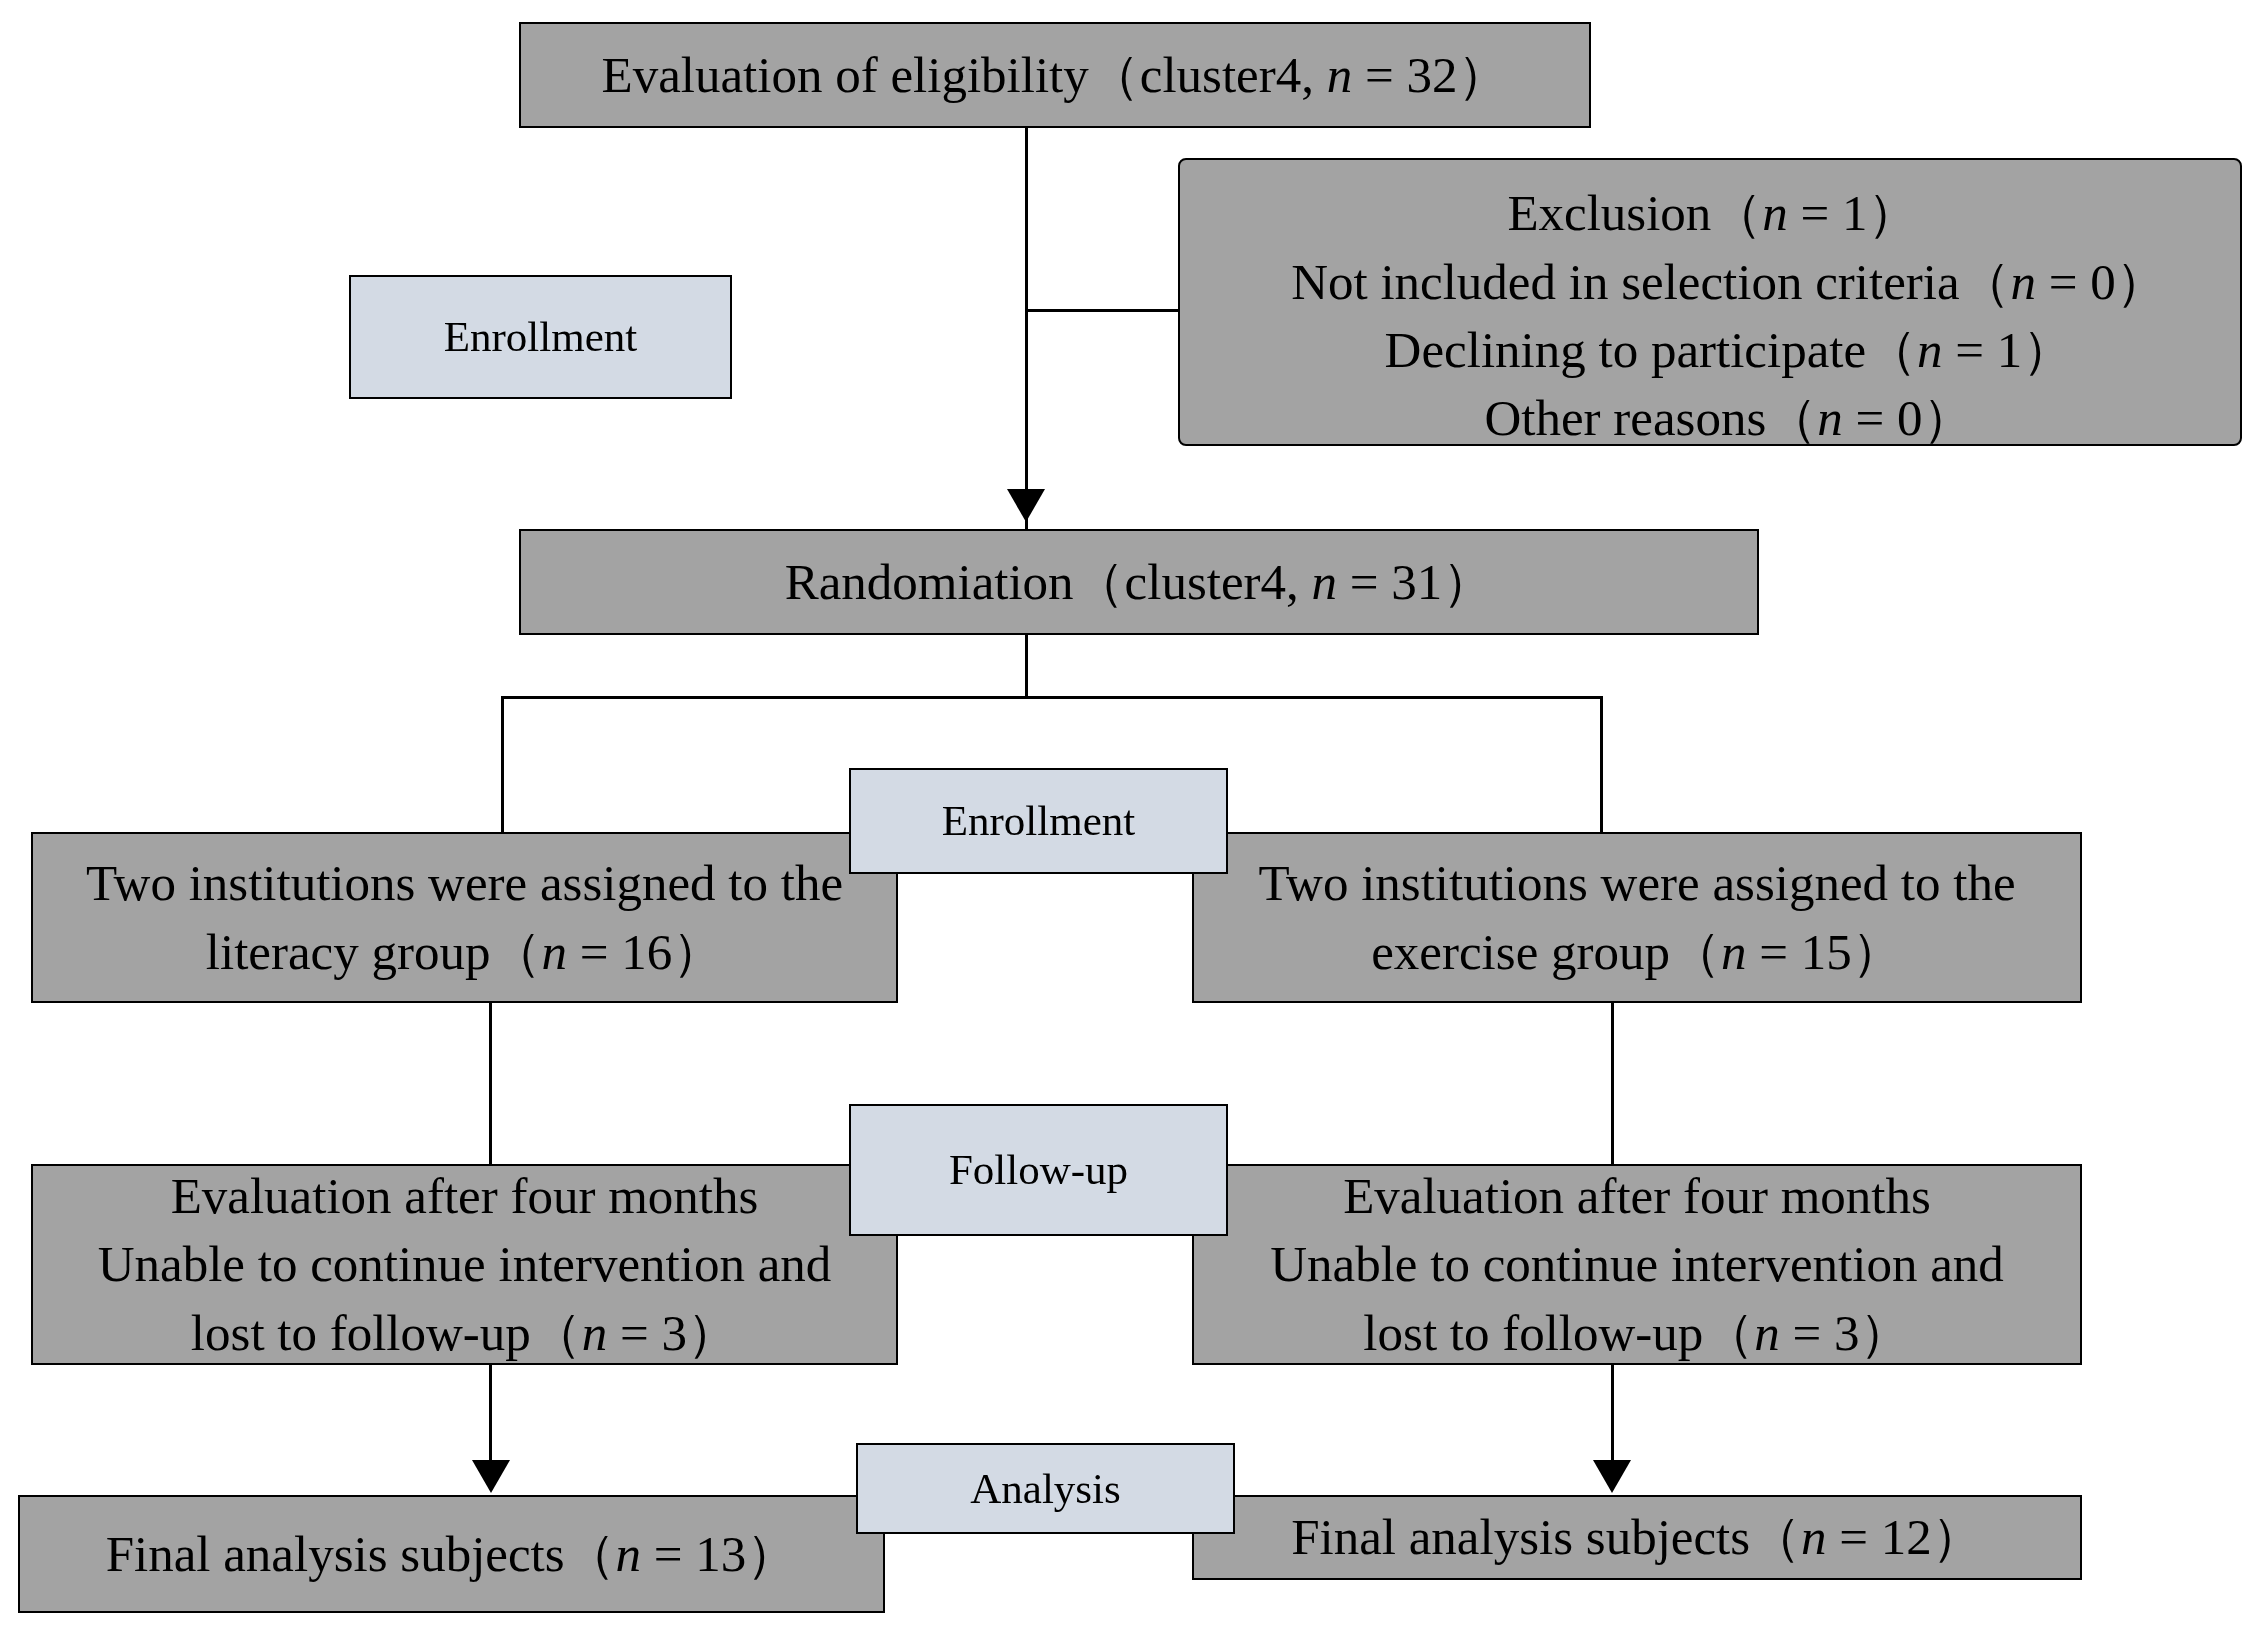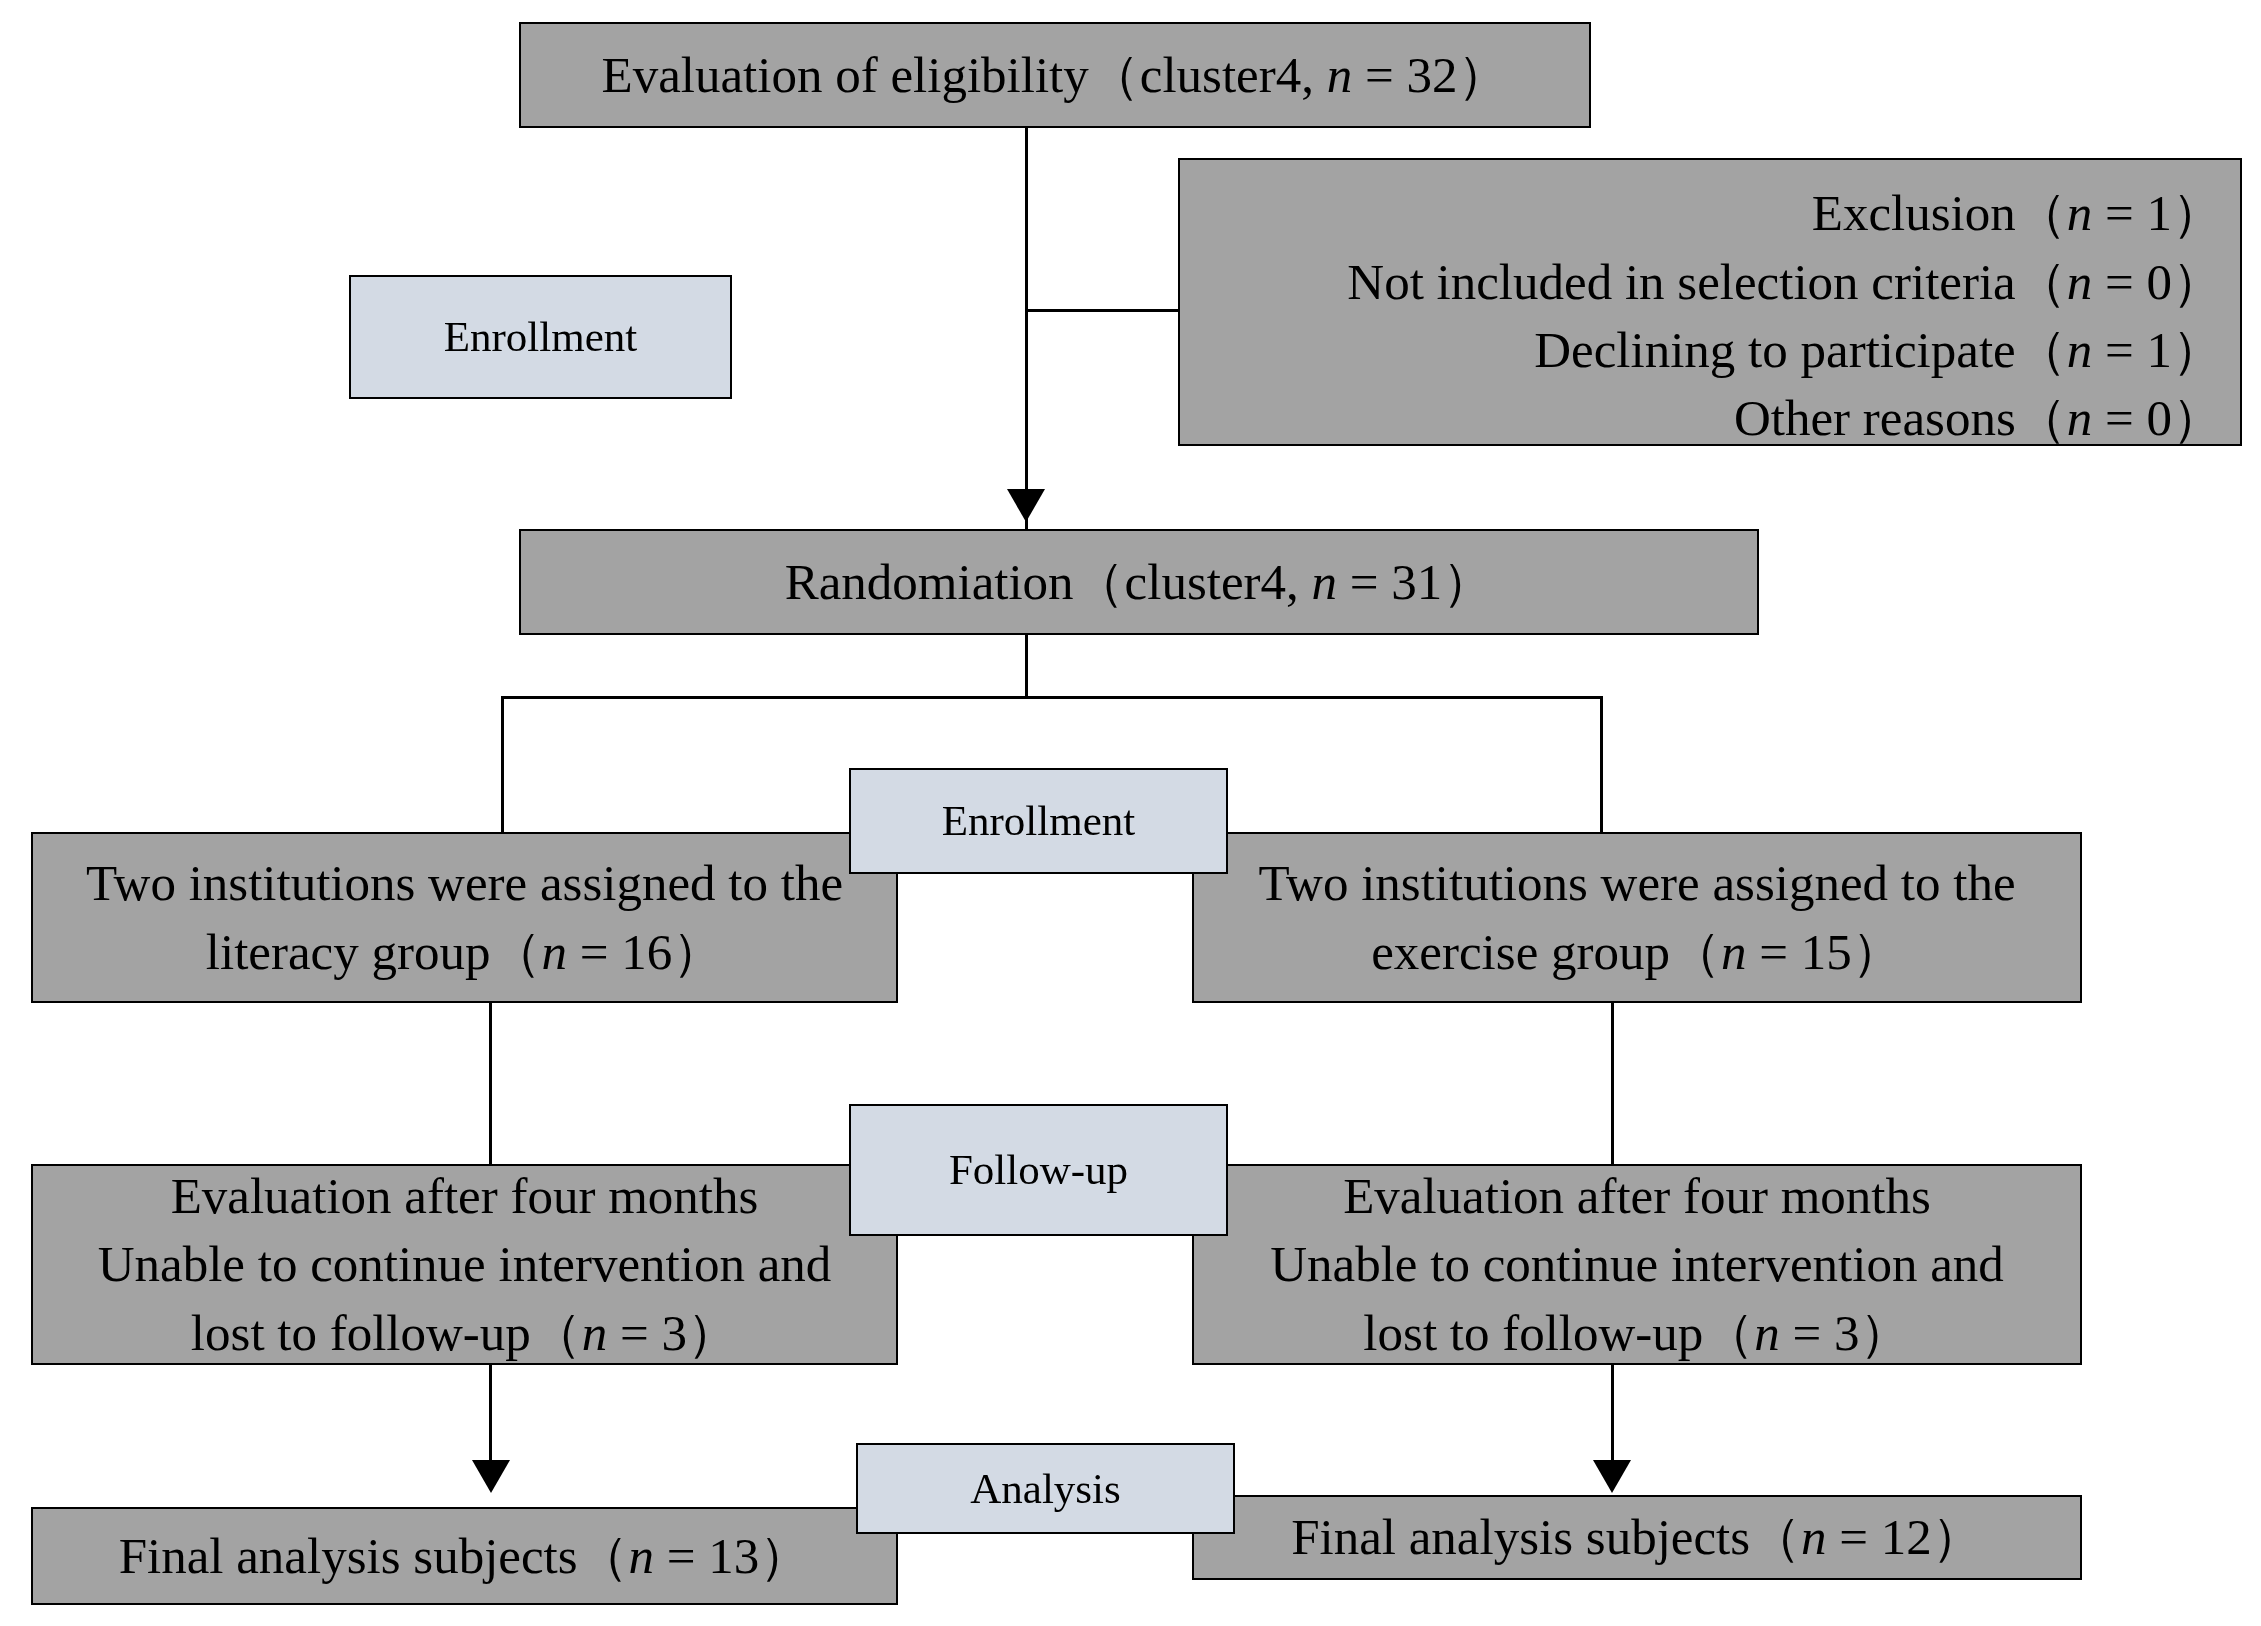--- a/index.html
+++ b/index.html
@@ -31,21 +31,22 @@
     font-size: 51px;
     line-height: 1.34;
     z-index: 2;
   }
   .box .txt { padding: 0 13.7px; width: 100%; }
 
   
   .box.left-align {
     align-items: flex-start;
     justify-content: flex-start;
-    text-align: right;
+    text-align: center;
+    border-radius: 8px;
   }
   .box.left-align .txt { padding: 19.4px 17px 0 23px; }
 
   
   .stage {
     position: absolute;
     box-sizing: border-box;
     border: 2.9px solid #000000;
     background: #d3dae4;
     display: flex;
@@ -172,21 +173,21 @@
       <span class="line">Evaluation after four months</span>
       <span class="line">Unable to continue intervention and</span>
       <span class="line">lost to follow-up（<span class="ital">n</span> = 3）</span>
     </span>
   </div>
 
   <div class="stage" style="left:856px; top:1409px; width:379px; height:91px;">
     <span>Analysis</span>
   </div>
 
-  <div class="box" style="left:31px; top:1495px; width:867px; height:98px;margin-top:12px;">
+  <div class="box" style="left:18px; top:1495px; width:867px; height:118px;">
     <span class="txt">
       <span>Final analysis subjects（<span class="ital">n</span> = 13）</span>
     </span>
   </div>
 
   <div class="box" style="left:1192px; top:1495px; width:890px; height:85px;">
     <span class="txt">
       <span>Final analysis subjects（<span class="ital">n</span> = 12）</span>
     </span>
   </div>

